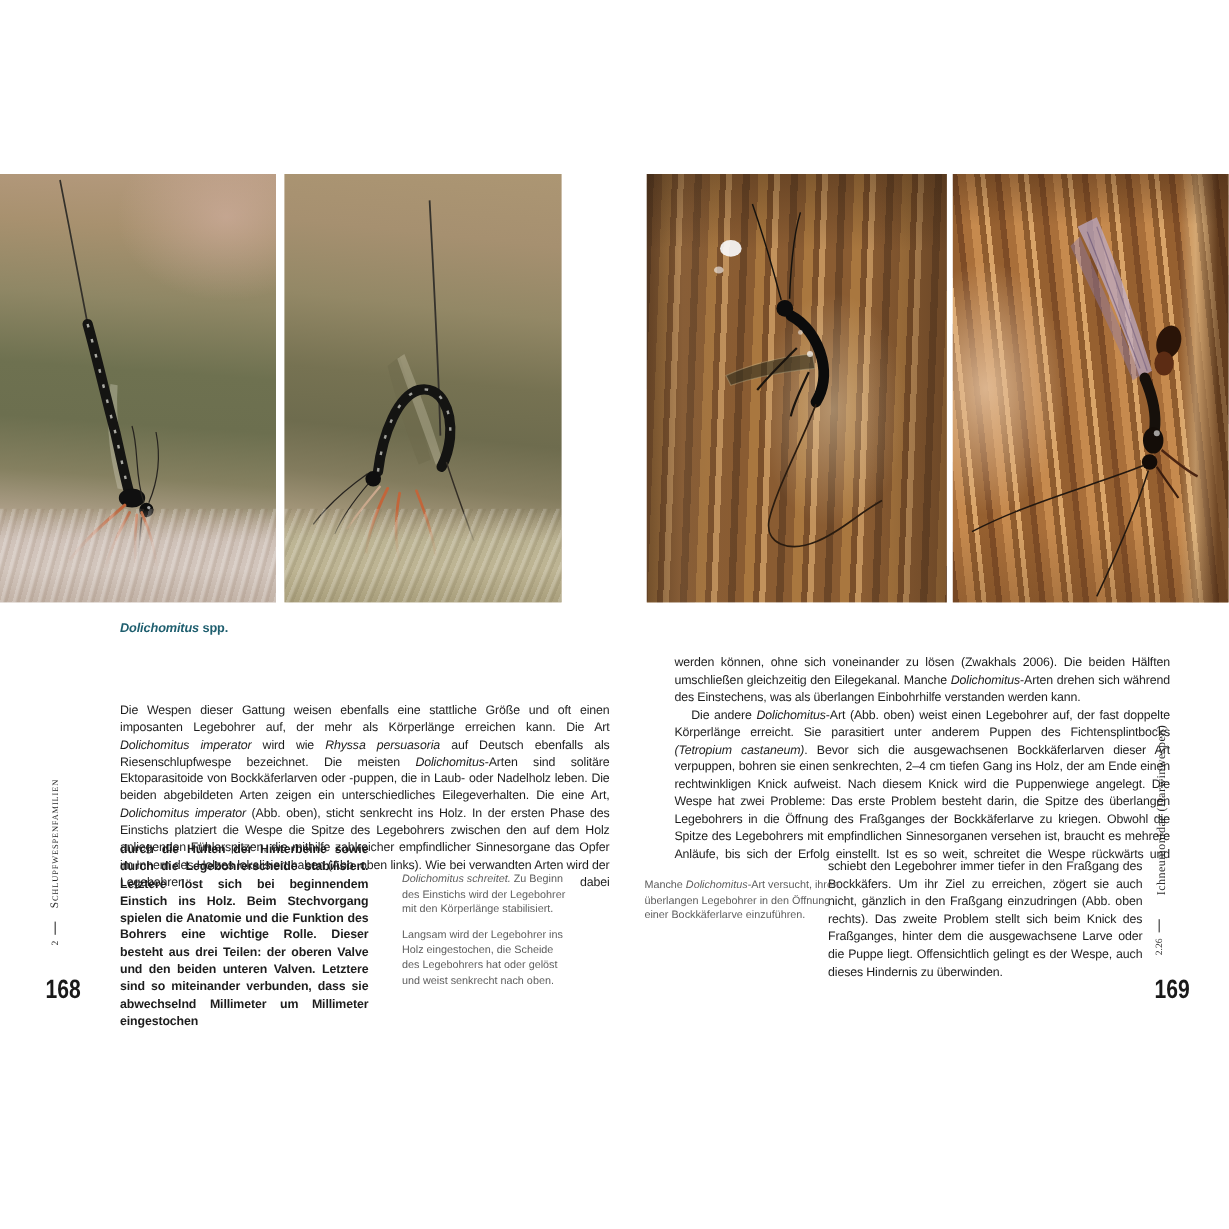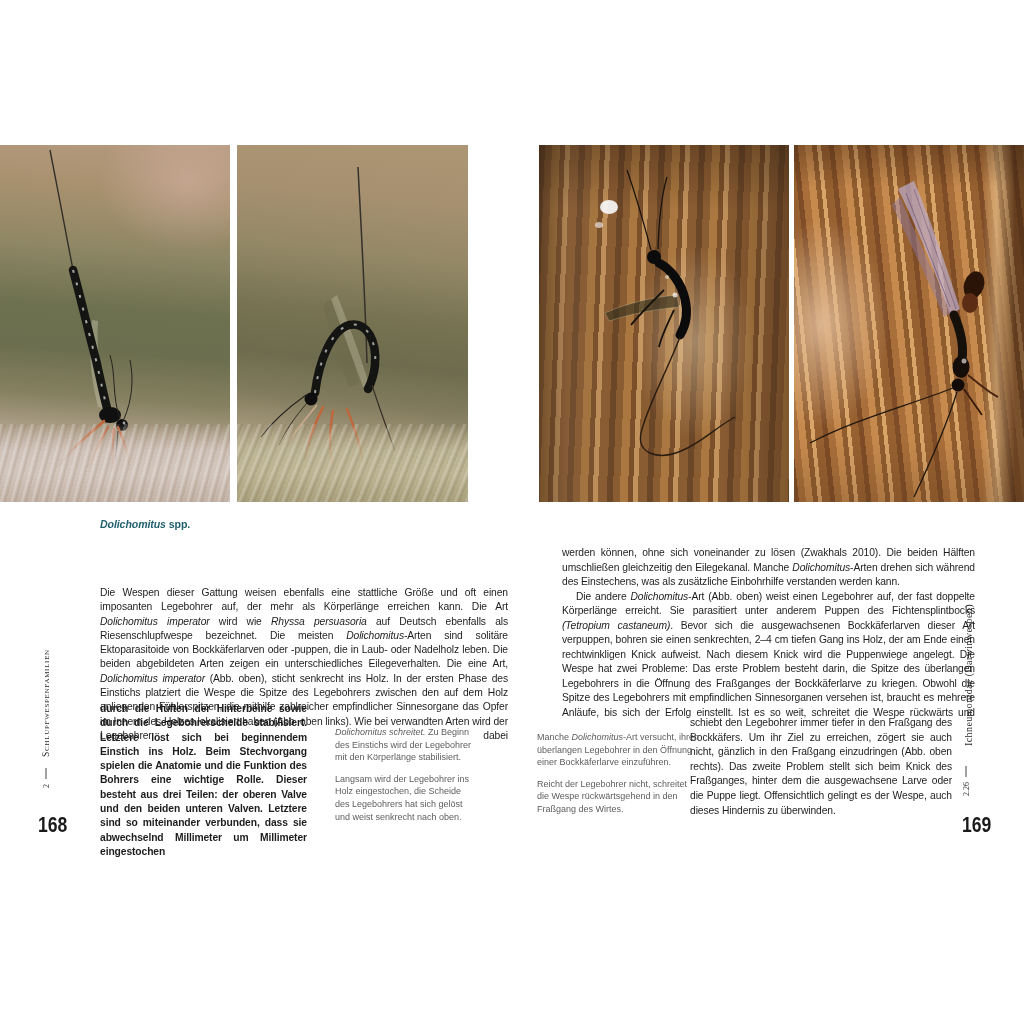--- a/index.html
+++ b/index.html
@@ -184,28 +184,27 @@
 
   <div class="heading"><i>Dolichomitus</i><span> spp.</span></div>
   <div class="body la">
     <p class="cont"><span>Die Wespen dieser Gattung weisen ebenfalls eine stattliche Größe und oft einen imposanten Legebohrer auf, der mehr als Körperlänge erreichen kann. Die Art </span><i>Dolichomitus imperator</i><span> wird wie </span><i>Rhyssa persuasoria</i><span> auf Deutsch ebenfalls als Riesenschlupfwespe bezeichnet. Die meisten </span><i>Dolichomitus</i><span>-Arten sind solitäre Ektoparasitoide von Bockkäferlarven oder -puppen, die in Laub- oder Nadelholz leben. Die beiden abgebildeten Arten zeigen ein unterschiedliches Eilegeverhalten. Die eine Art, </span><i>Dolichomitus imperator</i><span> (Abb. oben), sticht senkrecht ins Holz. In der ersten Phase des Einstichs platziert die Wespe die Spitze des Legebohrers zwischen den auf dem Holz anliegenden Fühlerspitzen, die mithilfe zahlreicher empfindlicher Sinnesorgane das Opfer im Innern des Holzes lokalisiert haben (Abb. oben links). Wie bei verwandten Arten wird der Legebohrer dabei</span></p>
   </div>
   <div class="body lb">
     <p class="cont"><span>durch die Hüften der Hinterbeine sowie durch die Legebohrerscheide stabilisiert. Letztere löst sich bei beginnendem Einstich ins Holz. Beim Stechvorgang spielen die Anatomie und die Funktion des Bohrers eine wichtige Rolle. Dieser besteht aus drei Teilen: der oberen Valve und den beiden unteren Valven. Letztere sind so miteinander verbunden, dass sie abwechselnd Millimeter um Millimeter eingestochen</span></p>
   </div>
   <div class="caption cap-left">
     <p><i>Dolichomitus schreitet.</i><span> Zu Beginn des Einstichs wird der Legebohrer mit den Körperlänge stabilisiert.</span></p>
-    <p><span>Langsam wird der Legebohrer ins Holz eingestochen, die Scheide des Legebohrers hat sich gelöst und weist senkrecht nach oben.</span></p>
+    <p><span>Langsam wird der Legebohrer ins Holz eingestochen, die Scheide des Legebohrers hat oder gelöst und weist senkrecht nach oben.</span></p>
   </div>
 
   <div class="body ra">
-    <p><span>werden können, ohne sich voneinander zu lösen (Zwakhals 2010). Die beiden Hälften umschließen gleichzeitig den Eilegekanal. Manche </span><i>Dolichomitus</i><span>-Arten drehen sich während des Einstechens, was als zusätzliche Einbohrhilfe verstanden werden kann.</span></p>
+    <p><span>werden können, ohne sich voneinander zu lösen (Zwakhals 2006). Die beiden Hälften umschließen gleichzeitig den Eilegekanal. Manche </span><i>Dolichomitus</i><span>-Arten drehen sich während des Einstechens, was als überlangen Einbohrhilfe verstanden werden kann.</span></p>
     <p class="cont indent"><span>Die andere </span><i>Dolichomitus</i><span>-Art (Abb. oben) weist einen Legebohrer auf, der fast doppelte Körperlänge erreicht. Sie parasitiert unter anderem Puppen des Fichtensplintbocks </span><i>(Tetropium castaneum)</i><span>. Bevor sich die ausgewachsenen Bockkäferlarven dieser Art verpuppen, bohren sie einen senkrechten, 2–4 cm tiefen Gang ins Holz, der am Ende einen rechtwinkligen Knick aufweist. Nach diesem Knick wird die Puppenwiege angelegt. Die Wespe hat zwei Probleme: Das erste Problem besteht darin, die Spitze des überlangen Legebohrers in die Öffnung des Fraßganges der Bockkäferlarve zu kriegen. Obwohl die Spitze des Legebohrers mit empfindlichen Sinnesorganen versehen ist, braucht es mehrere Anläufe, bis sich der Erfolg einstellt. Ist es so weit, schreitet die Wespe rückwärts und</span></p>
   </div>
   <div class="body rb">
     <p><span>schiebt den Legebohrer immer tiefer in den Fraßgang des Bockkäfers. Um ihr Ziel zu erreichen, zögert sie auch nicht, gänzlich in den Fraßgang einzudringen (Abb. oben rechts). Das zweite Problem stellt sich beim Knick des Fraßganges, hinter dem die ausgewachsene Larve oder die Puppe liegt. Offensichtlich gelingt es der Wespe, auch dieses Hindernis zu überwinden.</span></p>
   </div>
   <div class="caption cap-right">
     <p><span>Manche </span><i>Dolichomitus</i><span>-Art versucht, ihren überlangen Legebohrer in den Öffnung einer Bockkäferlarve einzuführen.</span></p>
-    <p><span>Reicht der Legebohrer nicht, schreitet die Wespe rückwärtsgehend in den Fraßgang des Wirtes.</span></p>
   </div>
 
 </div>
 
 </body></html>

